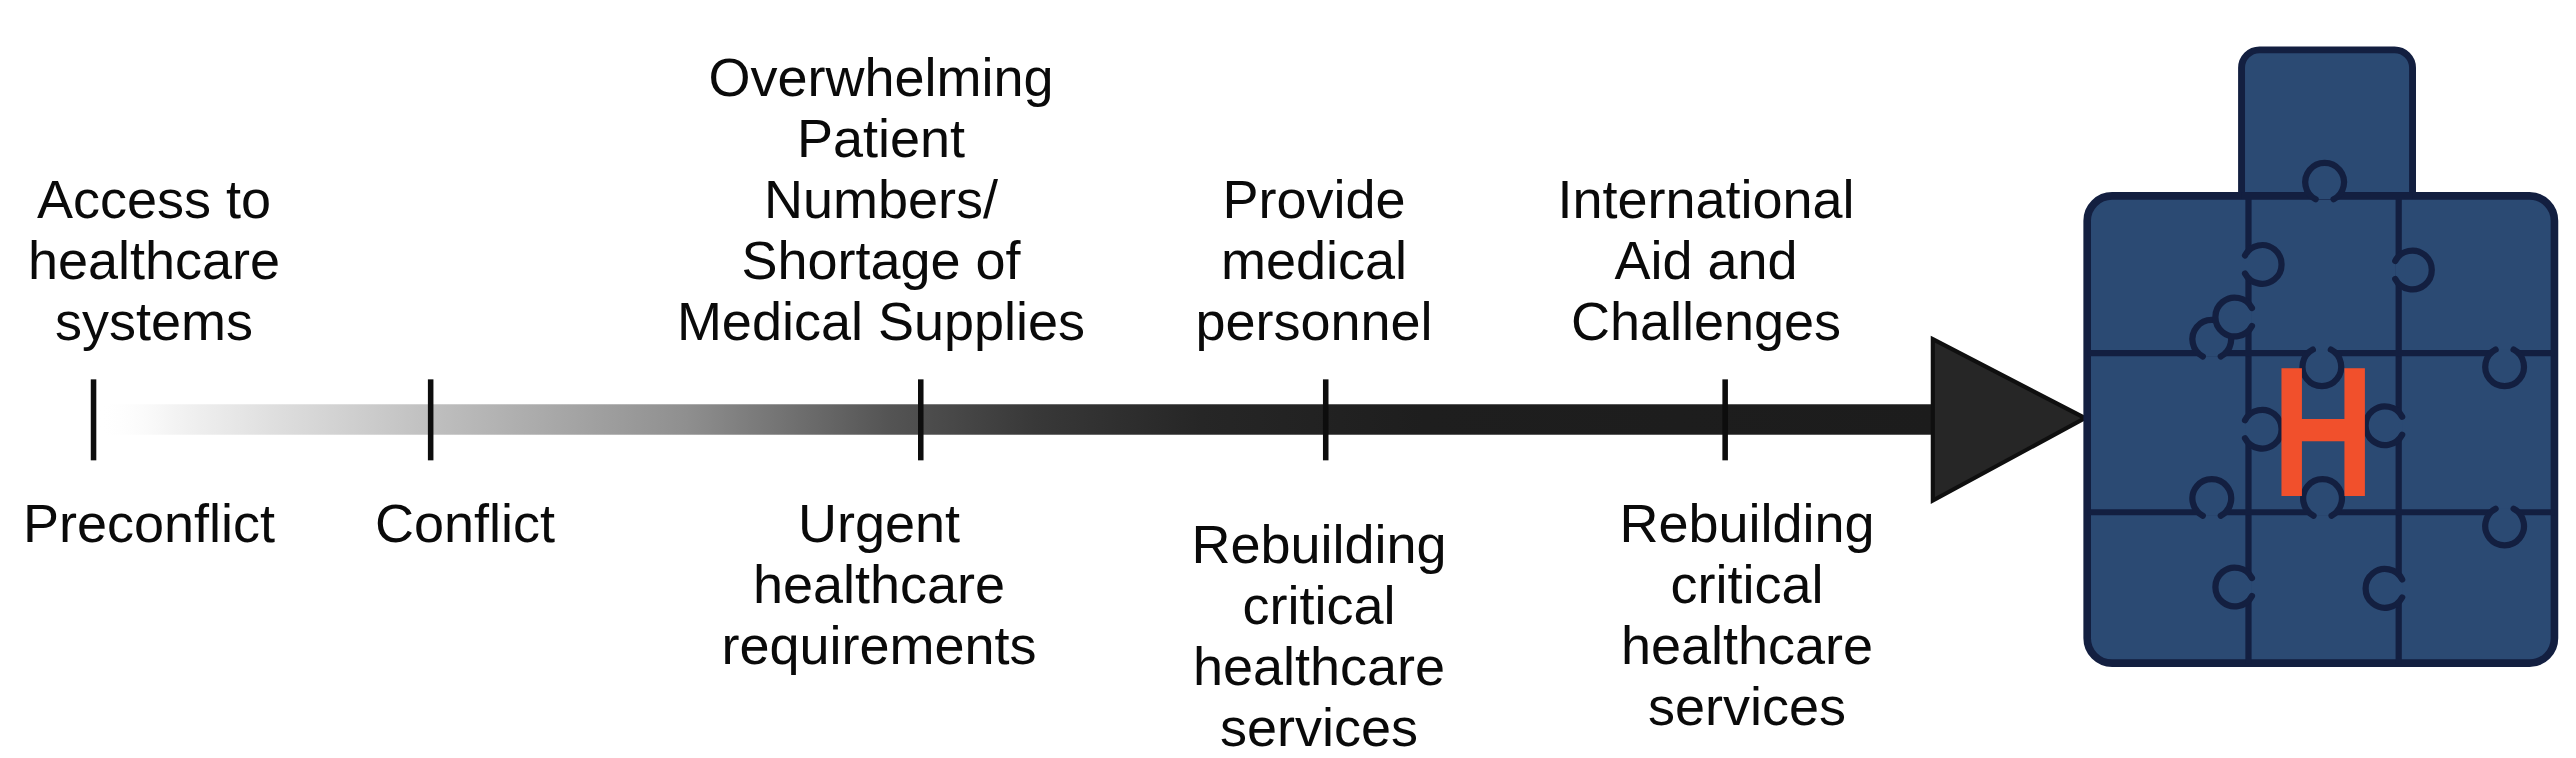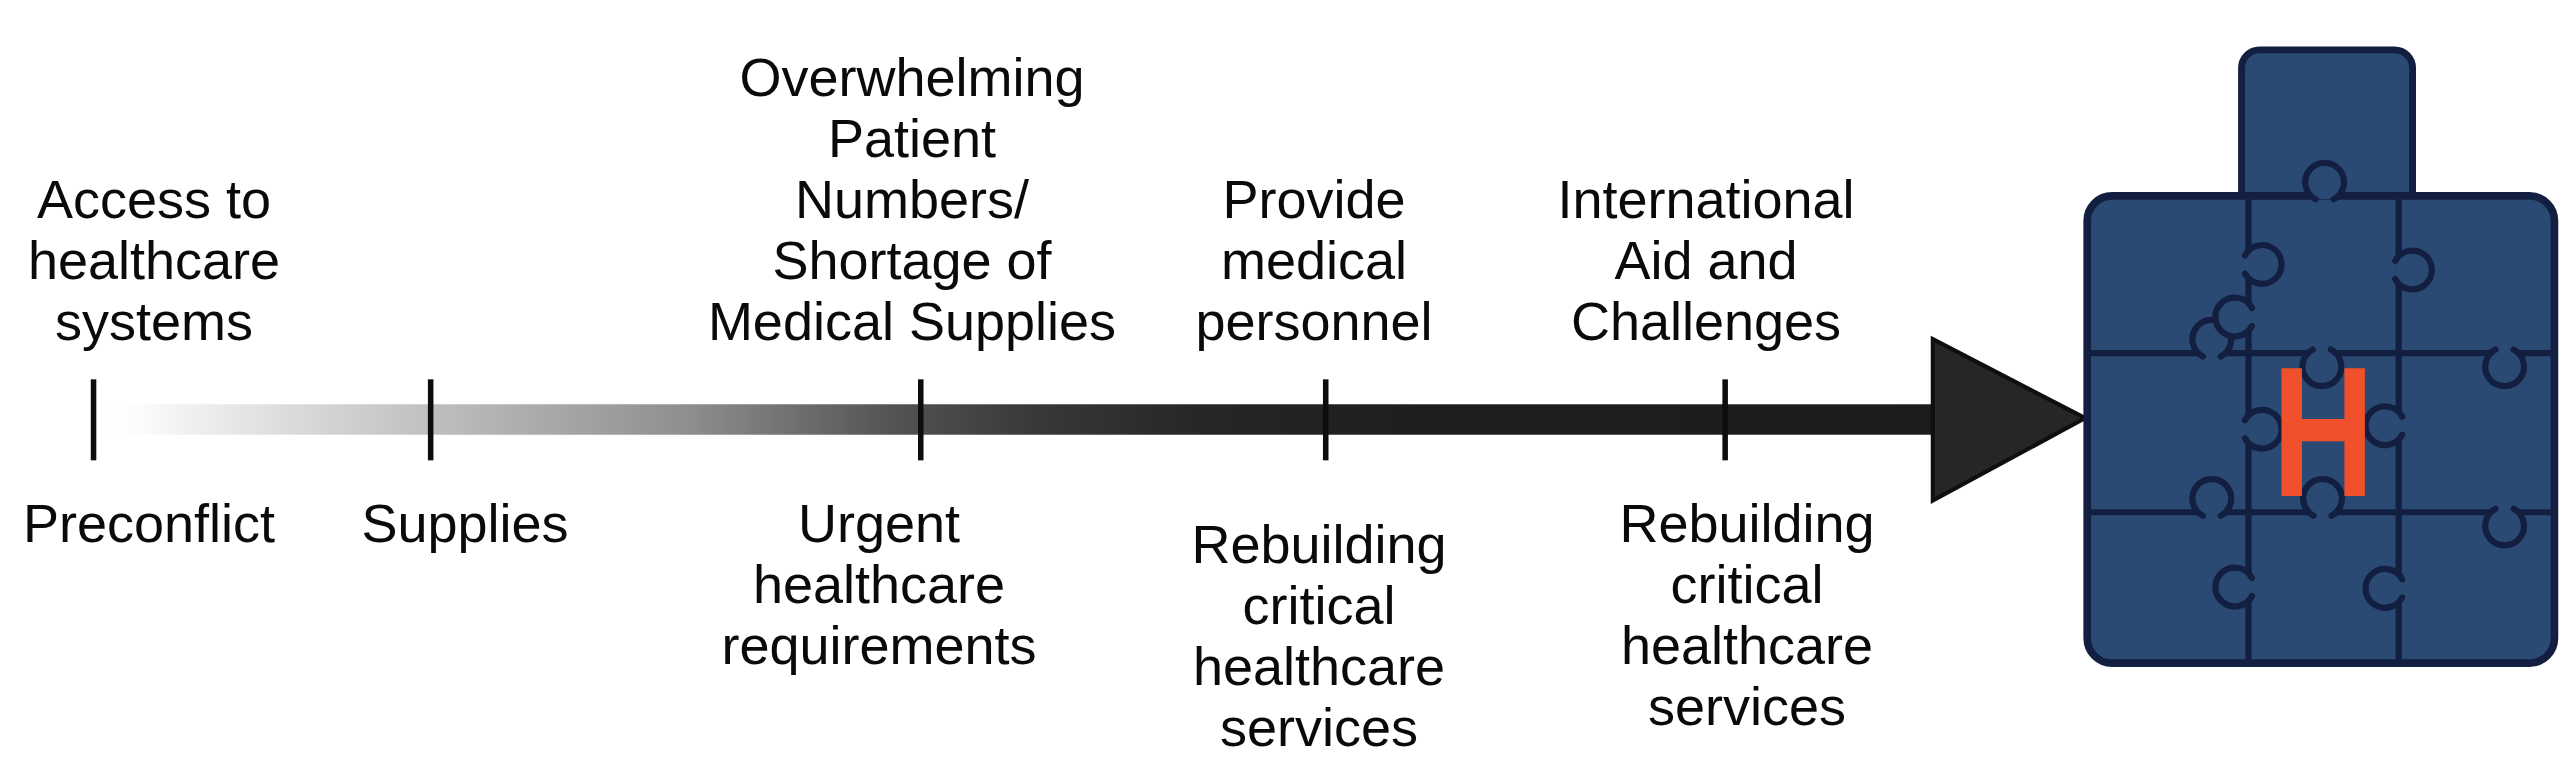--- a/index.html
+++ b/index.html
@@ -84,34 +84,34 @@
           <path d="M 3470 602 A 28 28 0 1 0 3470 628" fill="#2b4a73" stroke="#131f40" stroke-width="9" stroke-linecap="round"></path>
           <path d="M 3470 837 A 28 28 0 1 0 3470 863" fill="#2b4a73" stroke="#131f40" stroke-width="9" stroke-linecap="round"></path>
         </g>
       <text x="3356" y="717" text-anchor="middle" font-family="Liberation Sans, sans-serif" font-weight="bold" font-size="267" textLength="148" lengthAdjust="spacingAndGlyphs" fill="#f1502c">H</text>
     </g>
   </svg>
 
   <div class="lbl top" style="left:154px">Access to
 healthcare
 systems</div>
-  <div class="lbl top" style="left:912px">Overwhelming
+  <div class="lbl top" style="left:881px">Overwhelming
 Patient
 Numbers/
 Shortage of
 Medical Supplies</div>
   <div class="lbl top" style="left:1706px">International
 Aid and
 Challenges</div>
   <div class="lbl top" style="left:1314px">Provide
 medical
 personnel</div>
 
   <div class="lbl bot" style="left:149px">Preconflict</div>
-  <div class="lbl bot" style="left:465px">Supplies</div>
+  <div class="lbl bot" style="left:465px">Conflict</div>
   <div class="lbl bot" style="left:879px">Urgent
 healthcare
 requirements</div>
   <div class="lbl bot low" style="left:1319px">Rebuilding
 critical
 healthcare
 services</div>
   <div class="lbl bot" style="left:1747px">Rebuilding
 critical
 healthcare

